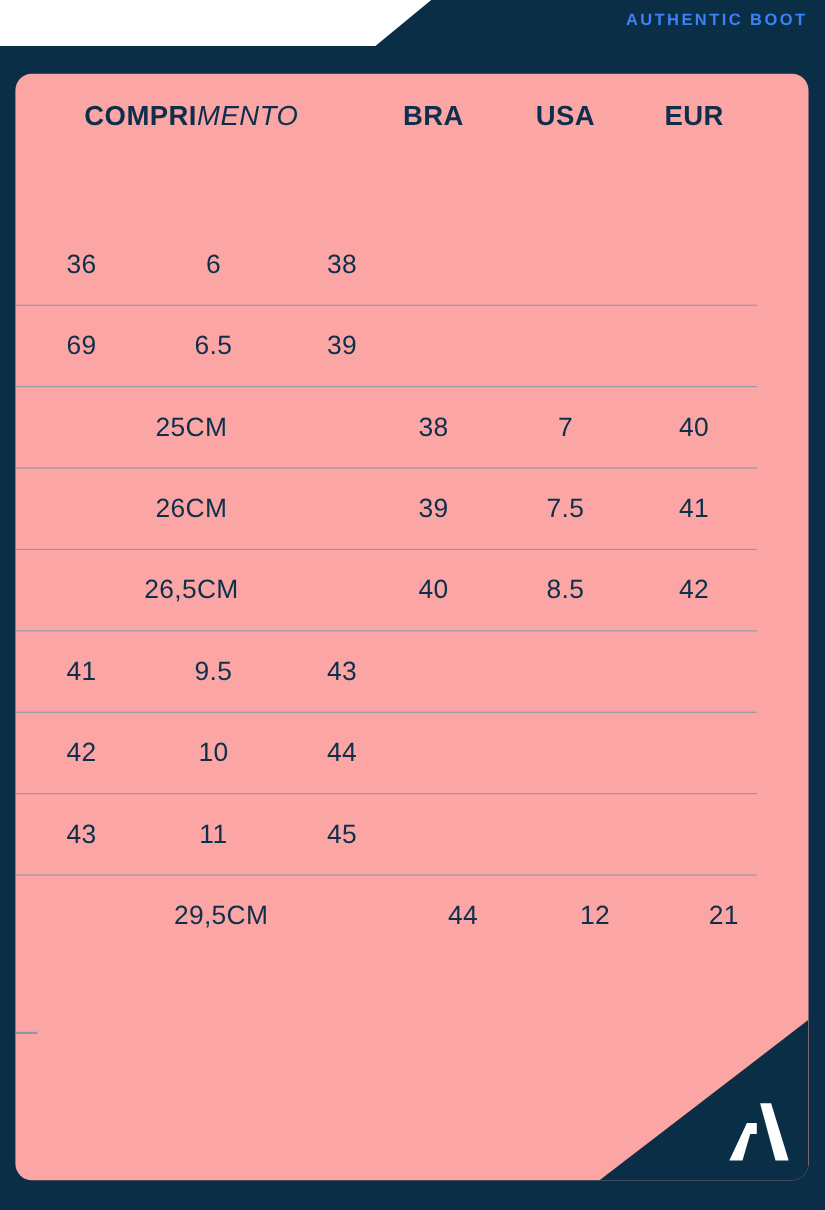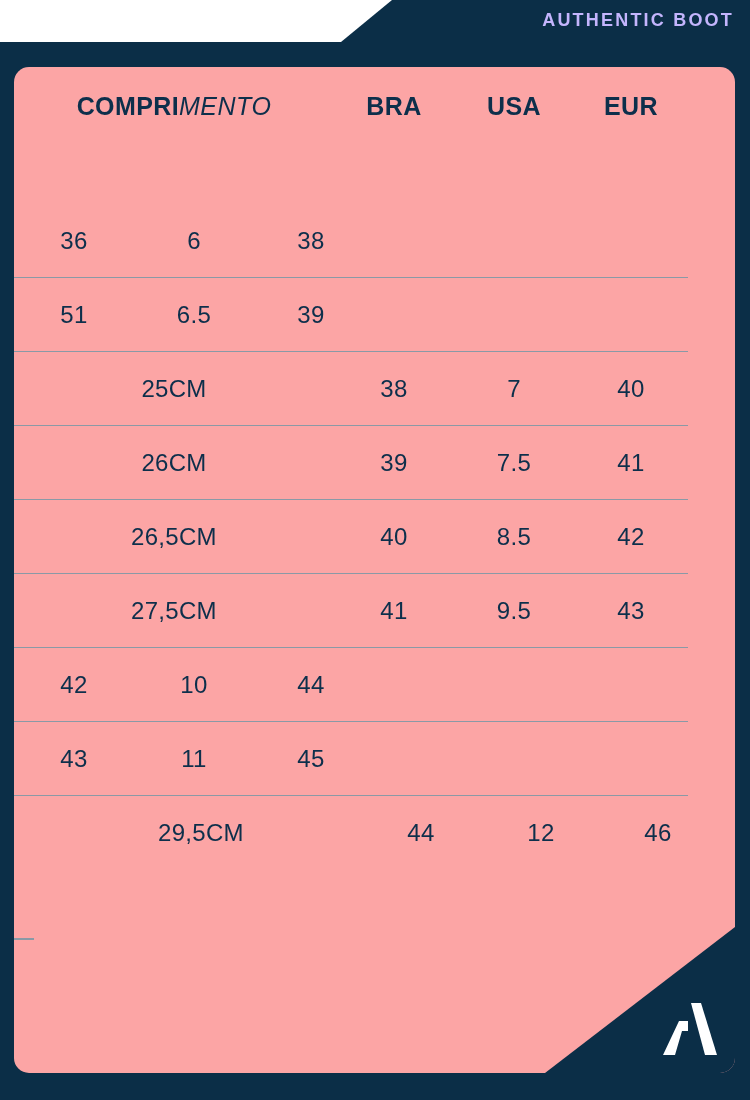--- a/index.html
+++ b/index.html
@@ -28,22 +28,22 @@
   .topbar-white {
     position:absolute; left:0; top:0;
     width:392px; height:42px;
     background:#ffffff;
     clip-path: polygon(0 0, 392px 0, 341px 42px, 0 42px);
     z-index:4;
   }
   .brand-title {
     position:absolute;
     right:16px; top:11px;
-    color:#c4b5fd;
-    font-size:18px;
+    color:#3b82f6;
+    font-size:15px;
     font-weight:700;
     letter-spacing:2.2px;
     line-height:1;
     z-index:6;
     white-space:nowrap;
   }
 
   
   .card {
     position:absolute;
@@ -165,21 +165,21 @@
         <div class="cell c-eur">EUR</div>
       </div>
 
       <div class="body-rows" id="body-rows">
           <div class="data-row">
             <div class="cell c-bra">36</div>
             <div class="cell c-usa">6</div>
             <div class="cell c-eur">38</div>
           </div>
           <div class="data-row">
-            <div class="cell c-bra">51</div>
+            <div class="cell c-bra">69</div>
             <div class="cell c-usa">6.5</div>
             <div class="cell c-eur">39</div>
           </div>
           <div class="data-row">
             <div class="cell c-len">25CM</div>
             <div class="cell c-bra">38</div>
             <div class="cell c-usa">7</div>
             <div class="cell c-eur">40</div>
           </div>
           <div class="data-row">
@@ -188,40 +188,39 @@
             <div class="cell c-usa">7.5</div>
             <div class="cell c-eur">41</div>
           </div>
           <div class="data-row">
             <div class="cell c-len">26,5CM</div>
             <div class="cell c-bra">40</div>
             <div class="cell c-usa">8.5</div>
             <div class="cell c-eur">42</div>
           </div>
           <div class="data-row">
-            <div class="cell c-len">27,5CM</div>
             <div class="cell c-bra">41</div>
             <div class="cell c-usa">9.5</div>
             <div class="cell c-eur">43</div>
           </div>
           <div class="data-row">
             <div class="cell c-bra">42</div>
             <div class="cell c-usa">10</div>
             <div class="cell c-eur">44</div>
           </div>
           <div class="data-row">
             <div class="cell c-bra">43</div>
             <div class="cell c-usa">11</div>
             <div class="cell c-eur">45</div>
           </div>
           <div class="data-row">
             <div class="cell c-len">29,5CM</div>
             <div class="cell c-bra">44</div>
             <div class="cell c-usa">12</div>
-            <div class="cell c-eur">46</div>
+            <div class="cell c-eur">21</div>
           </div>
         </div>
 
     </div>
 
     <div class="left-tick"></div>
 
     <div class="corner-cut"></div>
     <div class="corner-logo">
       <svg viewBox="0 0 62 56" xmlns="http://www.w3.org/2000/svg">

